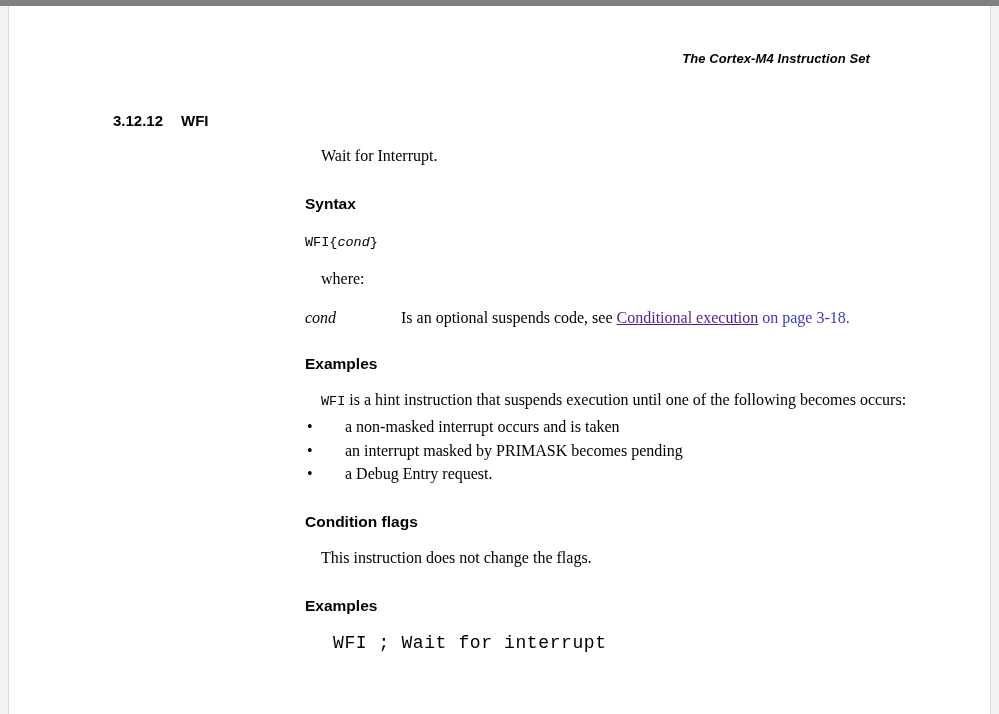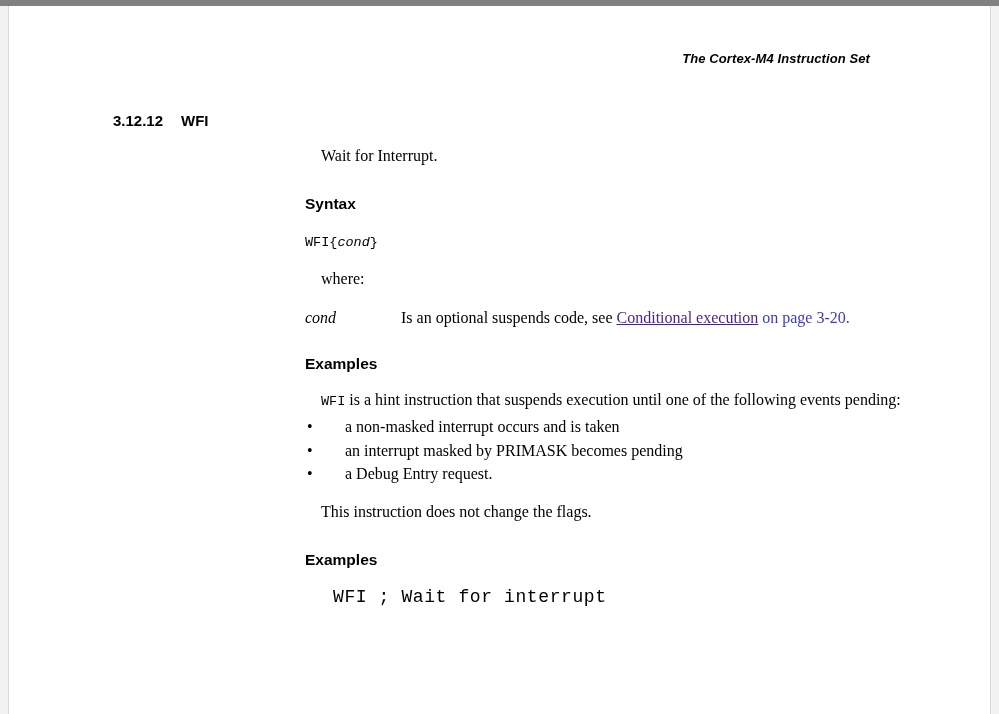--- a/index.html
+++ b/index.html
@@ -198,33 +198,34 @@
       <div class="h-sub">Syntax</div>
 
       <div class="syntax-line">
         <span class="mono">WFI{</span><span class="mono-italic">cond</span><span class="mono">}</span>
       </div>
 
       <p class="para where-line">where:</p>
 
       <div class="cond-row">
         <span class="cond-term">cond</span>
-        <span class="cond-def"><span>Is an optional suspends code, see </span><a class="link" href="#">Conditional execution</a><span class="link-plain"> on page 3-20.</span></span>
+        <span class="cond-def"><span>Is an optional suspends code, see </span><a class="link" href="#">Conditional execution</a><span class="link-plain"> on page 3-18.</span></span>
       </div>
 
       <div class="h-sub">Examples</div>
 
-      <p class="para op-para"><span class="mono">WFI</span><span> is a hint instruction that suspends execution until one of the following events pending:</span></p>
+      <p class="para op-para"><span class="mono">WFI</span><span> is a hint instruction that suspends execution until one of the following becomes occurs:</span></p>
 
       <ul class="bullets">
         <li><span class="dot">•</span><span>a non-masked interrupt occurs and is taken</span></li>
         <li><span class="dot">•</span><span>an interrupt masked by PRIMASK becomes pending</span></li>
         <li><span class="dot">•</span><span>a Debug Entry request.</span></li>
       </ul>
 
+      <div class="h-sub">Condition flags</div>
 
       <p class="para flags-para">This instruction does not change the flags.</p>
 
       <div class="h-sub">Examples</div>
 
       <div class="example-line">WFI ; Wait for interrupt</div>
 
     </div>
   </div>
 </div>

